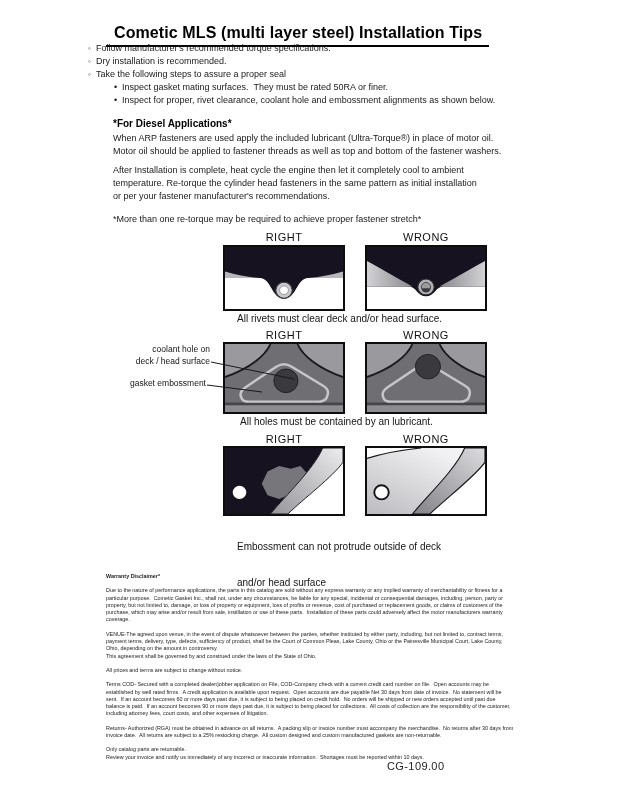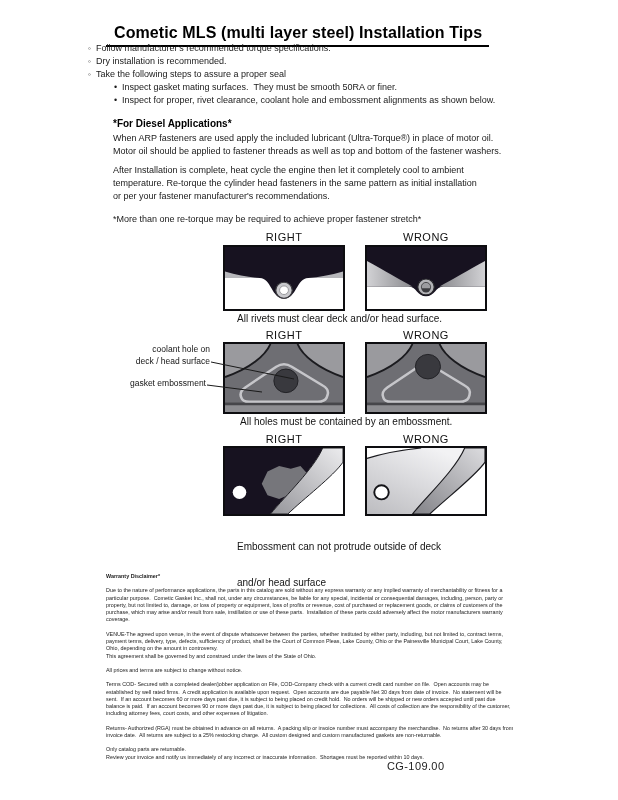--- a/index.html
+++ b/index.html
@@ -60,21 +60,21 @@
 </style>
 </head>
 <body>
 
 <div class="abs title">Cometic MLS (multi layer steel) Installation Tips</div>
 
 <div class="abs bullets">
   <div class="b-row b-main"><span class="glyph"></span><span>Follow manufacturer's recommended torque specifications.</span></div>
   <div class="b-row b-main"><span class="glyph"></span><span>Dry installation is recommended.</span></div>
   <div class="b-row b-main"><span class="glyph"></span><span>Take the following steps to assure a proper seal</span></div>
-  <div class="b-row b-sub"><span class="glyph"></span><span>Inspect gasket mating surfaces.  They must be smooth 50RA or finer.</span></div>
+  <div class="b-row b-sub"><span class="glyph"></span><span>Inspect gasket mating surfaces.  They must be rated 50RA or finer.</span></div>
   <div class="b-row b-sub"><span class="glyph"></span><span>Inspect for proper, rivet clearance, coolant hole and embossment alignments as shown below.</span></div>
 </div>
 
 <div class="abs diesel-heading">*For Diesel Applications*</div>
 
 <div class="abs para p1">
   <div>When ARP fasteners are used apply the included lubricant (Ultra-Torque®) in place of motor oil.</div>
   <div>Motor oil should be applied to fastener threads as well as top and bottom of the fastener washers.</div>
 </div>
 
@@ -150,21 +150,21 @@
     <path d="M0,0 H47 C42,12 26,26 0,35 Z" fill="#9a9a9e"></path>
     <path d="M122,0 H75 C80,12 96,26 122,35 Z" fill="#9a9a9e"></path>
     <path d="M47,0 C42,12 26,26 0,35" stroke="#1b1b1f" stroke-width="2" fill="none"></path>
     <path d="M75,0 C80,12 96,26 122,35" stroke="#1b1b1f" stroke-width="2" fill="none"></path>
     <rect y="62" width="122" height="3" fill="#46464a"></rect>
     <rect y="65" width="122" height="7" fill="#8d8d91"></rect>
     <path d="M17,57 Q14,51 21,46 L53,24 Q61,19 69,24 L101,44 Q108,48 106,54 L105,57 Q103,61 96,61 L25,61 Q18,61 17,57 Z" fill="none" stroke="#c6c6ca" stroke-width="2.6" stroke-linejoin="round"></path>
     <circle cx="63" cy="24" r="13" fill="#39393e" stroke="#212125" stroke-width="1"></circle>
   </svg>
 </div>
-<div class="abs caption cap2">All holes must be contained by an embossment.</div>
+<div class="abs caption cap2">All holes must be contained by an lubricant.</div>
 
 <div class="abs fig-label colL lab3">RIGHT</div>
 <div class="abs fig-label colR lab3">WRONG</div>
 
 <div class="abs fig-box colL row3">
   <svg viewBox="0 0 122 70" preserveAspectRatio="none">
     <defs>
       <linearGradient id="g3r" x1="1" y1="0" x2="0" y2="1">
         <stop offset="0" stop-color="#ececee"></stop>
           <stop offset="1" stop-color="#95959a"></stop>

